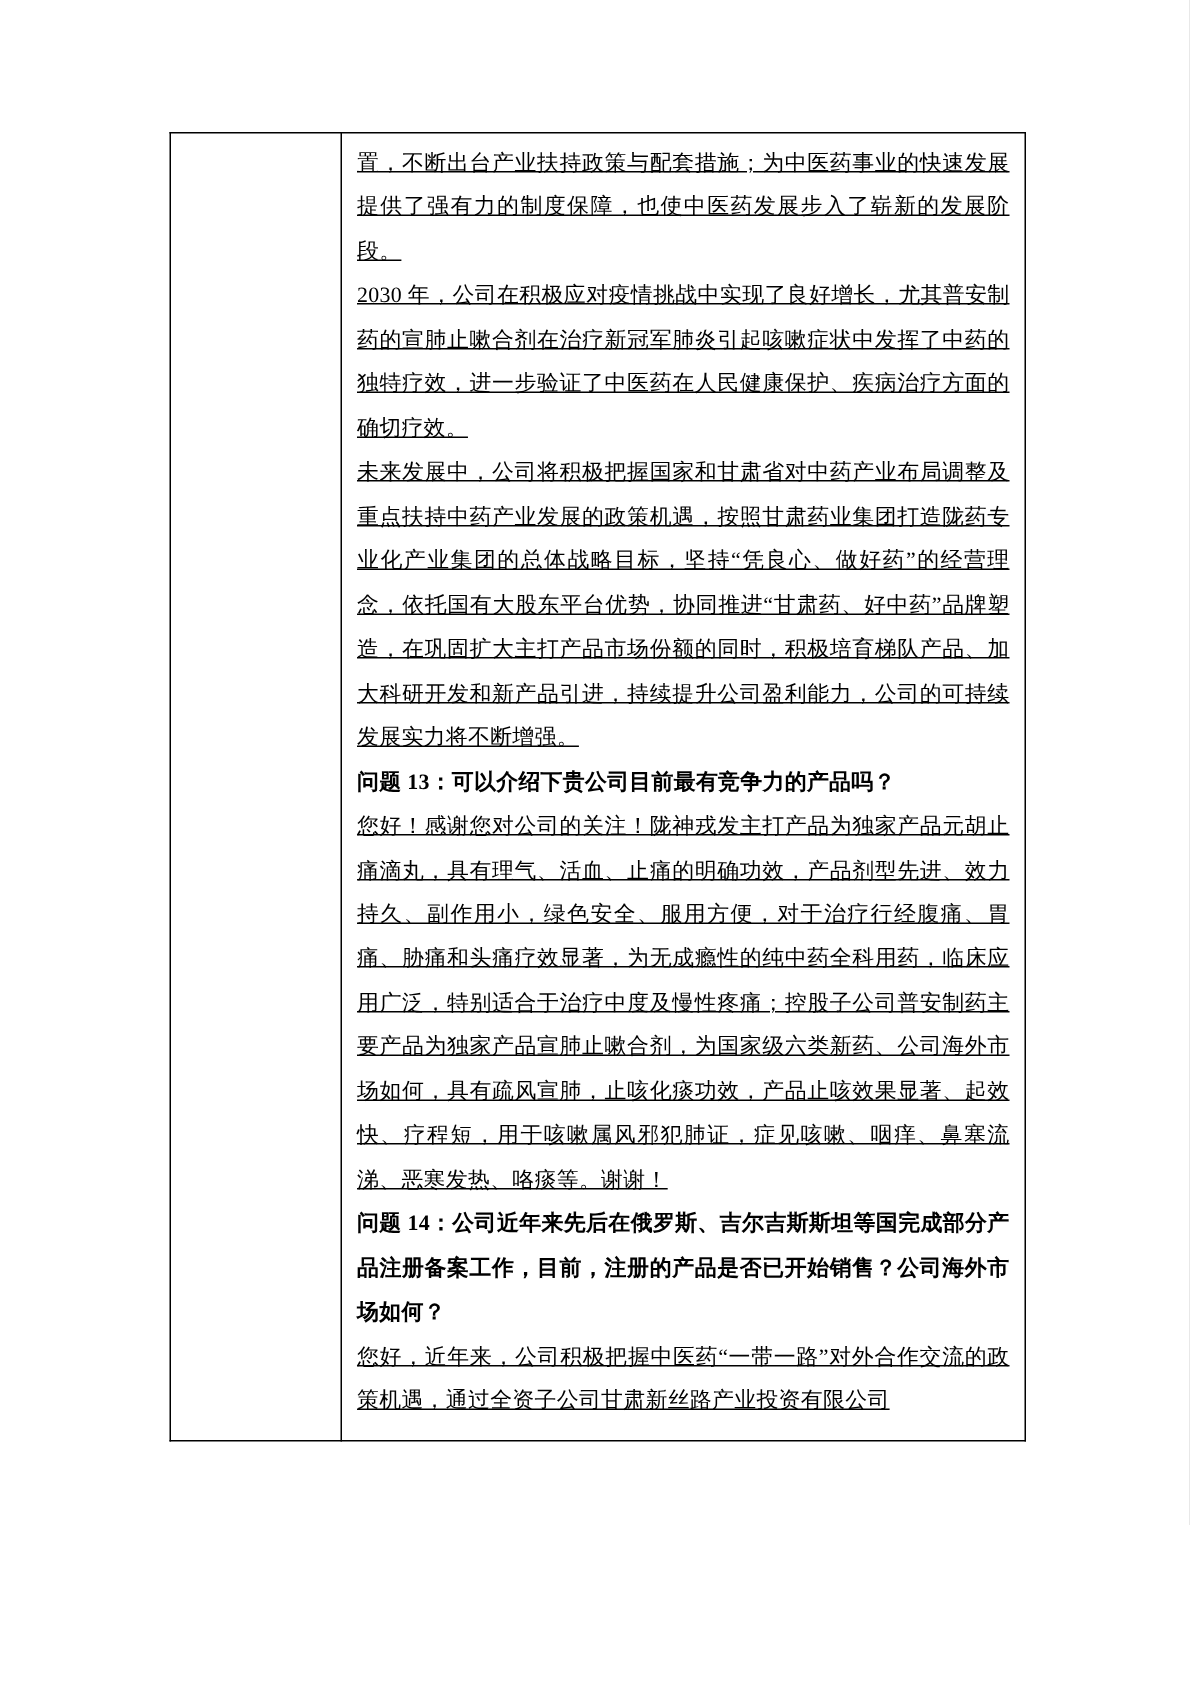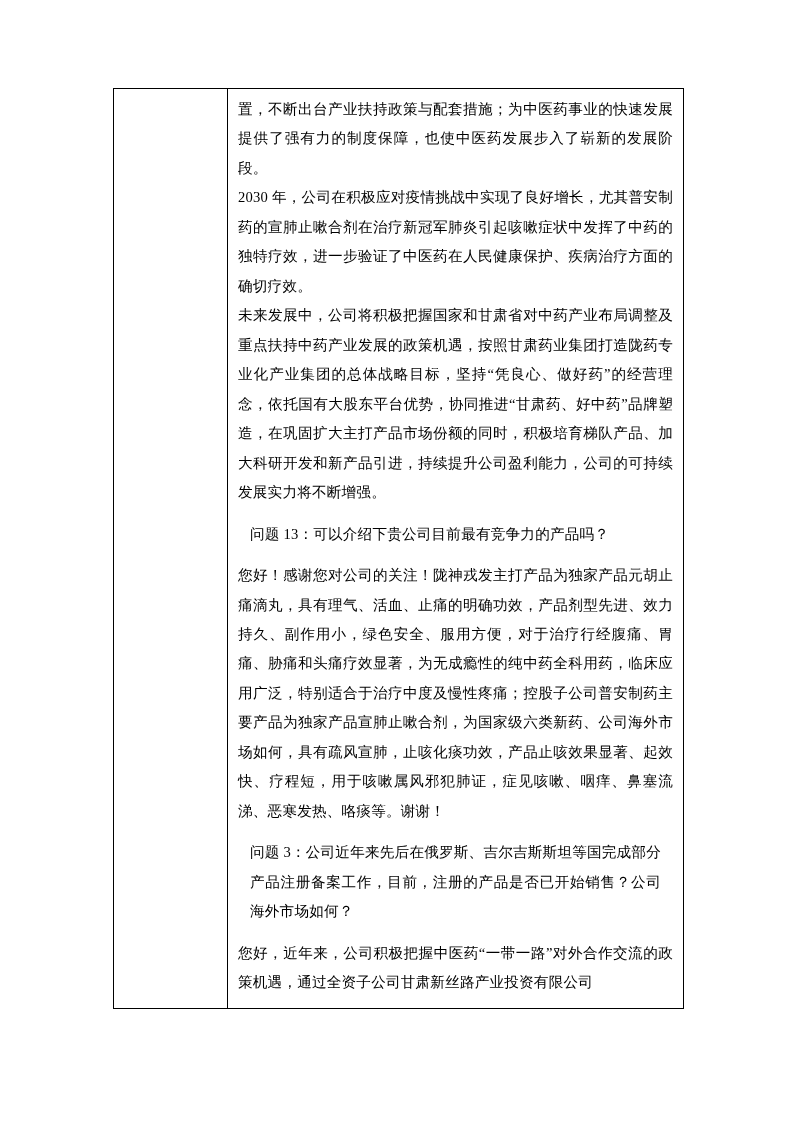--- a/index.html
+++ b/index.html
@@ -42,29 +42,30 @@
     padding: 6px 10px 10px 10px;
   }
   p.para {
     margin: 0;
     font-size: 14.6px;
     line-height: 2.02;
     text-align: justify;
     text-justify: inter-ideograph;
     color: #000000;
     letter-spacing: 0.2px;
+    text-decoration: underline;
   }
   p.para.first {
     text-indent: 0;
   }
   p.q {
-    margin: 12px;
+    margin: 0;
     font-size: 14.6px;
     line-height: 2.02;
-    font-weight: normal;
+    font-weight: bold;
     text-align: justify;
     text-justify: inter-ideograph;
     color: #000000;
     letter-spacing: 0.2px;
   }
   .spacer-cell {
     height: 100%;
   }
 </style>
 </head>
@@ -77,20 +78,20 @@
       <td class="col-left">
         <div class="cell-inner spacer-cell"></div>
       </td>
       <td class="col-right">
         <div class="cell-inner">
           <p class="para first">置，不断出台产业扶持政策与配套措施；为中医药事业的快速发展提供了强有力的制度保障，也使中医药发展步入了崭新的发展阶段。</p>
           <p class="para">2030 年，公司在积极应对疫情挑战中实现了良好增长，尤其普安制药的宣肺止嗽合剂在治疗新冠军肺炎引起咳嗽症状中发挥了中药的独特疗效，进一步验证了中医药在人民健康保护、疾病治疗方面的确切疗效。</p>
           <p class="para">未来发展中，公司将积极把握国家和甘肃省对中药产业布局调整及重点扶持中药产业发展的政策机遇，按照甘肃药业集团打造陇药专业化产业集团的总体战略目标，坚持“凭良心、做好药”的经营理念，依托国有大股东平台优势，协同推进“甘肃药、好中药”品牌塑造，在巩固扩大主打产品市场份额的同时，积极培育梯队产品、加大科研开发和新产品引进，持续提升公司盈利能力，公司的可持续发展实力将不断增强。</p>
           <p class="q">问题 13：可以介绍下贵公司目前最有竞争力的产品吗？</p>
           <p class="para">您好！感谢您对公司的关注！陇神戎发主打产品为独家产品元胡止痛滴丸，具有理气、活血、止痛的明确功效，产品剂型先进、效力持久、副作用小，绿色安全、服用方便，对于治疗行经腹痛、胃痛、胁痛和头痛疗效显著，为无成瘾性的纯中药全科用药，临床应用广泛，特别适合于治疗中度及慢性疼痛；控股子公司普安制药主要产品为独家产品宣肺止嗽合剂，为国家级六类新药、公司海外市场如何，具有疏风宣肺，止咳化痰功效，产品止咳效果显著、起效快、疗程短，用于咳嗽属风邪犯肺证，症见咳嗽、咽痒、鼻塞流涕、恶寒发热、咯痰等。谢谢！</p>
-          <p class="q">问题 3：公司近年来先后在俄罗斯、吉尔吉斯斯坦等国完成部分产品注册备案工作，目前，注册的产品是否已开始销售？公司海外市场如何？</p>
+          <p class="q">问题 14：公司近年来先后在俄罗斯、吉尔吉斯斯坦等国完成部分产品注册备案工作，目前，注册的产品是否已开始销售？公司海外市场如何？</p>
           <p class="para">您好，近年来，公司积极把握中医药“一带一路”对外合作交流的政策机遇，通过全资子公司甘肃新丝路产业投资有限公司</p>
         </div>
       </td>
     </tr>
   </tbody>
     </table>
 </div>
 
 </body></html>

